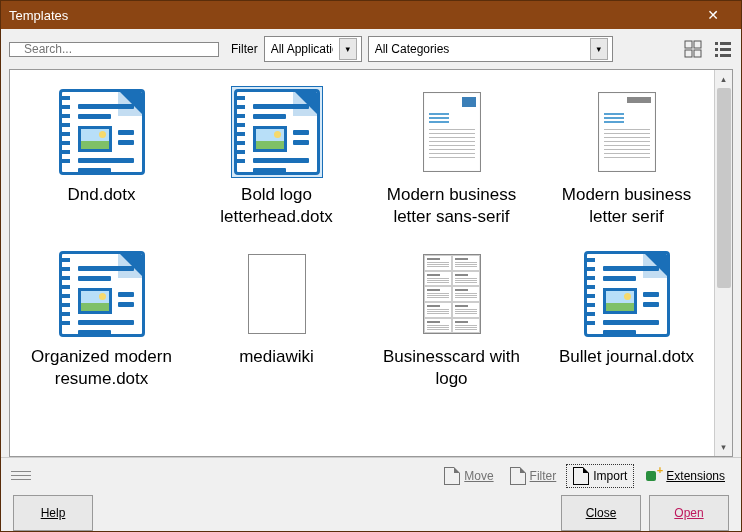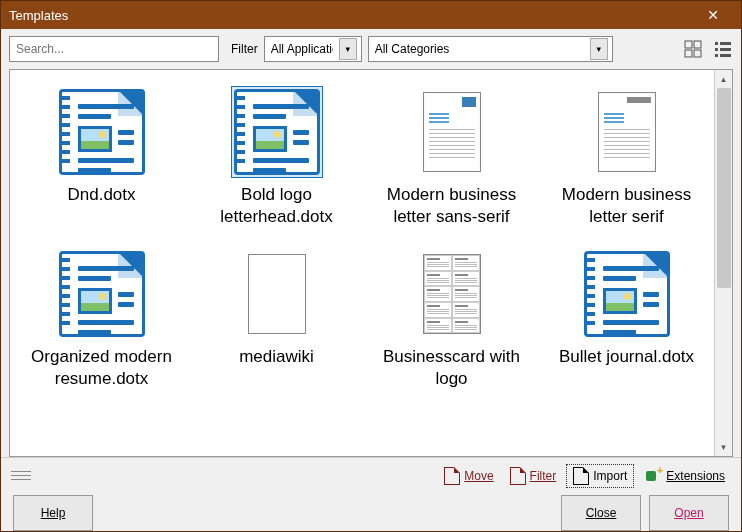--- a/index.html
+++ b/index.html
@@ -2,21 +2,21 @@
 <html><head>
 <meta charset="utf-8">
 <style>
 * { box-sizing: border-box; margin: 0; padding: 0; font-family: "Segoe UI", Tahoma, sans-serif; font-size: 12px; }
 body { width: 742px; height: 532px; background: #8b4513; border: 1px solid #5a2d0a; overflow: hidden; }
 .titlebar { height: 28px; background: #8b4513; display: flex; align-items: center; justify-content: space-between; padding: 0 8px; color: #fff; }
 .titlebar-title { font-size: 13px; }
 .close-btn { width: 40px; height: 28px; display: flex; align-items: center; justify-content: center; cursor: pointer; color: #fff; font-size: 14px; }
 .content { background: #f0f0f0; height: 504px; display: flex; flex-direction: column; }
 .toolbar { height: 40px; display: flex; align-items: center; padding: 6px 8px; gap: 6px; }
-.search-input { width: 210px; height: 26px; border: 1px solid #888; padding: 0 6px; background: #fff; color: #888; }
+.search-input { width: 210px; height: 15px; border: 1px solid #888; padding: 0 14px; background: #fff; color: #888; }
 .filter-label { margin-left: 6px; }
 .dropdown { height: 26px; border: 1px solid #888; background: #fff; display: flex; align-items: center; padding: 0 4px 0 6px; gap: 6px; }
 .dropdown-app { width: 98px; }
 .dropdown-cat { width: 245px; }
 .dropdown-btn { width: 18px; height: 22px; border: 1px solid #aaa; background: #e8e8e8; display:flex; align-items:center; justify-content:center; font-size:9px; }
 .view-btns { margin-left: auto; display: flex; gap: 10px; }
 .view-btn { width: 20px; height: 20px; display: flex; align-items: center; justify-content: center; cursor: pointer; }
 .grid-area { flex: 1; background: #fff; margin: 0 8px; border: 1px solid #999; position: relative; overflow: hidden; }
 .scrollbar { position: absolute; right: 0; top: 0; width: 18px; height: 100%; background: #f0f0f0; border-left: 1px solid #ccc; }
 .scroll-up, .scroll-down { height: 18px; display:flex; align-items:center; justify-content:center; font-size:9px; color:#555; }
@@ -49,21 +49,21 @@
 
 .bc-thumb { width:58px; height:80px; border:1px solid #888; background:#fff; display:grid; grid-template-columns:1fr 1fr; grid-template-rows:repeat(5,1fr); }
 .bc-thumb div { border:0.5px solid #ccc; position:relative; }
 .bc-thumb div::before { content:""; position:absolute; left:2px; top:2px; width:50%; height:2px; background:#888; }
 .bc-thumb div::after { content:""; position:absolute; left:2px; top:6px; right:2px; bottom:2px; background: repeating-linear-gradient(to bottom,#bbb 0 1px, transparent 1px 2px); }
 .bottom-bar { height: 76px; border-top: 1px solid #ccc; display:flex; flex-direction:column; }
 .actions-row { height: 36px; display:flex; align-items:center; padding: 0 10px; gap:4px; }
 .hamburger { width:20px; display:flex; flex-direction:column; gap:3px; cursor:pointer; }
 .hamburger span { height:1px; background:#888; }
 .spacer { flex:1; }
-.action-btn { display:flex; align-items:center; gap:4px; padding:2px 6px; color:#7f1d1d; cursor:pointer; }
+.action-btn { display:flex; align-items:center; gap:4px; padding:2px 6px; color:#737373; cursor:pointer; }
 .action-btn.enabled { color:#000; }
 .action-btn .ico { width:16px; height:18px; border:1px solid currentColor; position:relative; }
 .action-btn .ico::after { content:""; position:absolute; top:-1px; right:-1px; width:0; height:0; border-top:6px solid #f0f0f0; border-left:6px solid currentColor; }
 .import-btn { border:1px dotted #333; }
 .ext-ico { width:18px; height:18px; position:relative; }
 .ext-ico::before { content:""; position:absolute; left:2px; top:4px; width:10px; height:10px; background:#2a8f3e; border-radius:2px; }
 .ext-ico::after { content:"+"; position:absolute; right:-1px; top:-3px; color:#e6a817; font-weight:bold; font-size:11px; }
 .buttons-row { height:40px; display:flex; align-items:center; padding: 0 12px; gap:8px; }
 .push-btn { height:36px; min-width:80px; border:1px solid #999; background:#e8e8e8; display:flex; align-items:center; justify-content:center; cursor:pointer; }
 .push-btn.disabled { color:#be185d; }

